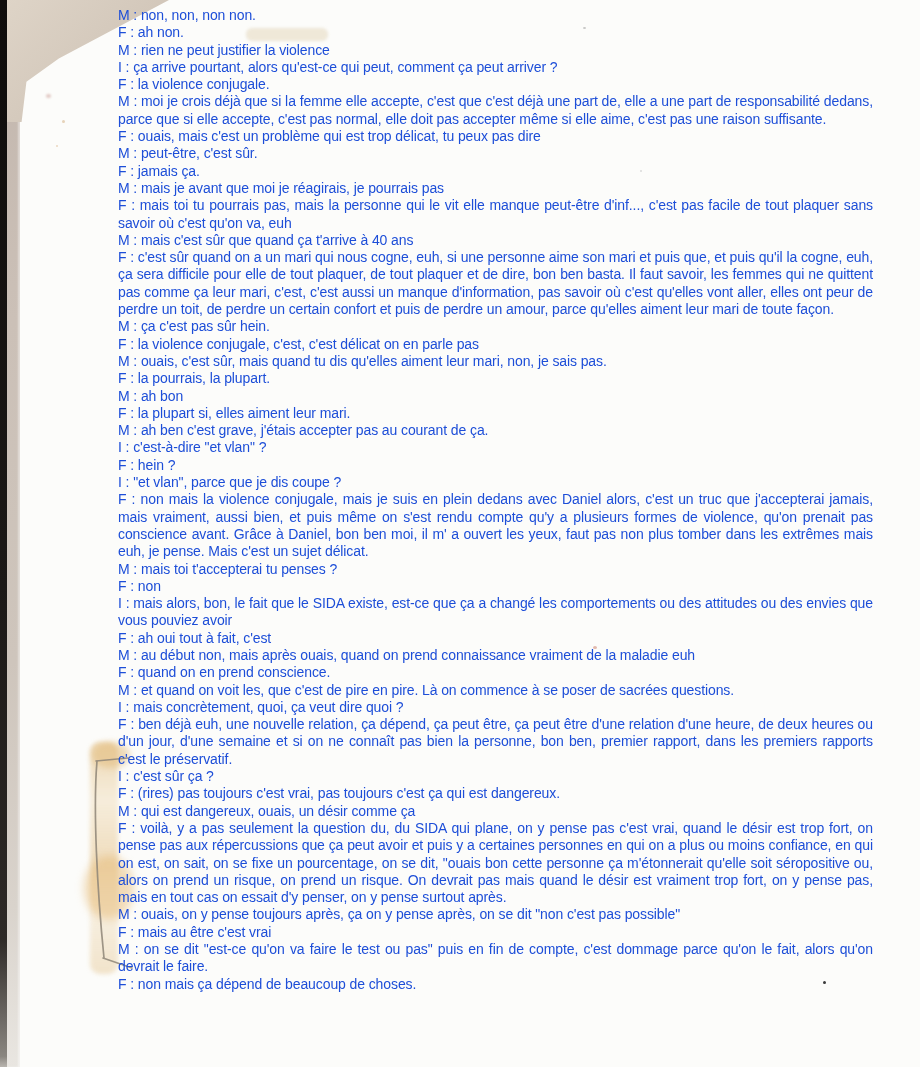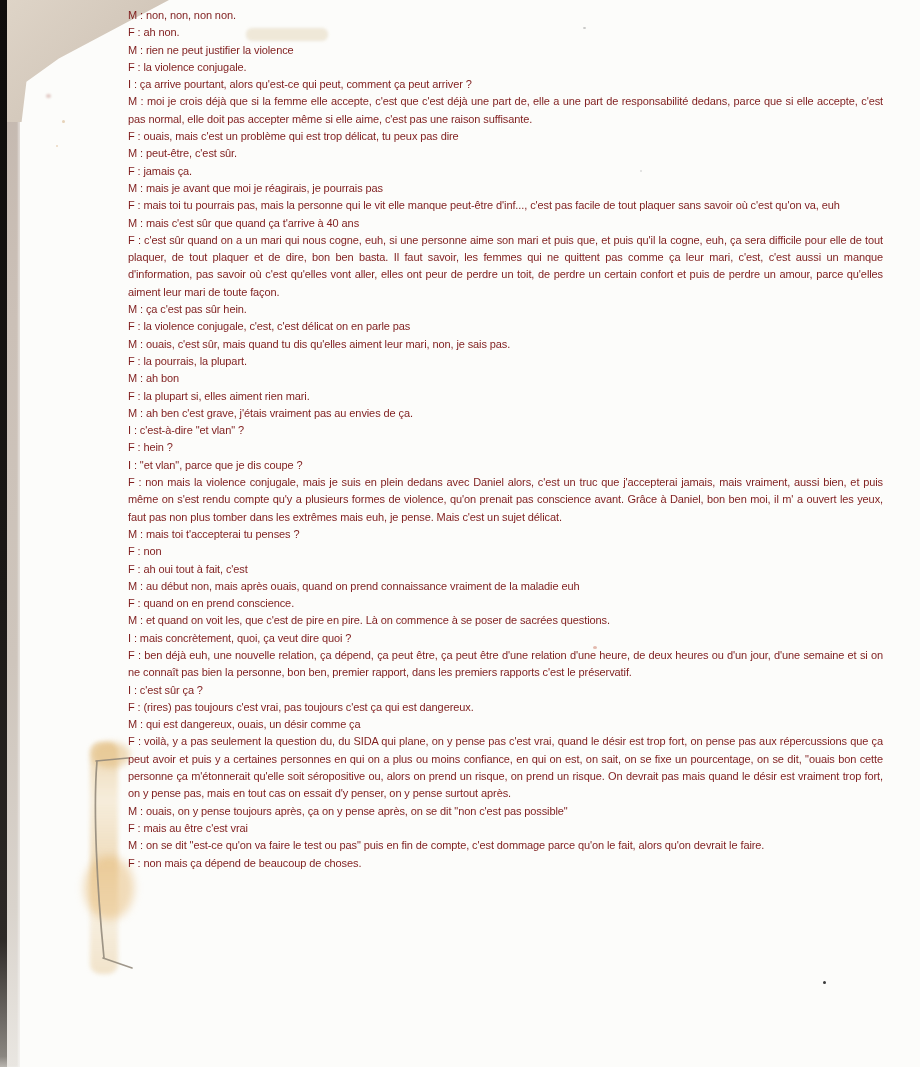--- a/index.html
+++ b/index.html
@@ -33,24 +33,24 @@
   .corner-fold {
     position: absolute;
     left: 7px; top: 0;
     width: 162px; height: 122px;
     background: linear-gradient(135deg, #ded4c7 0%, #d5cabd 45%, #c9bdb0 100%);
     clip-path: polygon(0 0, 100% 0, 32% 48%, 12% 67%, 9% 100%, 0 100%);
   }
   
   .transcript {
     position: absolute;
-    left: 128px; top: 7px;
+    left: 118px; top: 7px;
     width: 755px;
-    color: #7f1d1d;
-    font-size: 11px;
+    color: #1d4ed8;
+    font-size: 14px;
     line-height: 17.3px;
     letter-spacing: -0.1px;
   }
   .transcript p {
     margin: 0;
     text-align: justify;
   }
   
   .stain-strip {
     position: absolute;
@@ -140,43 +140,44 @@
       <path d="M8 13 L40 10"></path>
       <path d="M9 13 C 5 60, 9 140, 16 210"></path>
       <path d="M15 210 L44 220"></path>
     </g>
   </svg>
 
   <div class="transcript">
       <p>M : non, non, non non.</p>
       <p>F : ah non.</p>
       <p>M : rien ne peut justifier la violence</p>
+      <p>I : ça arrive pourtant, alors qu'est-ce qui peut, comment ça peut arriver ?</p>
       <p>F : la violence conjugale.</p>
-      <p>I : ça arrive pourtant, alors qu'est-ce qui peut, comment ça peut arriver ?</p>
       <p>M : moi je crois déjà que si la femme elle accepte, c'est que c'est déjà une part de, elle a une part de responsabilité dedans, parce que si elle accepte, c'est pas normal, elle doit pas accepter même si elle aime, c'est pas une raison suffisante.</p>
       <p>F : ouais, mais c'est un problème qui est trop délicat, tu peux pas dire</p>
       <p>M : peut-être, c'est sûr.</p>
       <p>F : jamais ça.</p>
       <p>M : mais je avant que moi je réagirais, je pourrais pas</p>
       <p>F : mais toi tu pourrais pas, mais la personne qui le vit elle manque peut-être d'inf..., c'est pas facile de tout plaquer sans savoir où c'est qu'on va, euh</p>
       <p>M : mais c'est sûr que quand ça t'arrive à 40 ans</p>
       <p>F : c'est sûr quand on a un mari qui nous cogne, euh, si une personne aime son mari et puis que, et puis qu'il la cogne, euh, ça sera difficile pour elle de tout plaquer, de tout plaquer et de dire, bon ben basta. Il faut savoir, les femmes qui ne quittent pas comme ça leur mari, c'est, c'est aussi un manque d'information, pas savoir où c'est qu'elles vont aller, elles ont peur de perdre un toit, de perdre un certain confort et puis de perdre un amour, parce qu'elles aiment leur mari de toute façon.</p>
       <p>M : ça c'est pas sûr hein.</p>
       <p>F : la violence conjugale, c'est, c'est délicat on en parle pas</p>
       <p>M : ouais, c'est sûr, mais quand tu dis qu'elles aiment leur mari, non, je sais pas.</p>
       <p>F : la pourrais, la plupart.</p>
       <p>M : ah bon</p>
-      <p>F : la plupart si, elles aiment rien mari.</p>
-      <p>M : ah ben c'est grave, j'étais vraiment pas au envies de ça.</p>
+      <p>F : la plupart si, elles aiment leur mari.</p>
+      <p>M : ah ben c'est grave, j'étais accepter pas au courant de ça.</p>
       <p>I : c'est-à-dire "et vlan" ?</p>
       <p>F : hein ?</p>
       <p>I : "et vlan", parce que je dis coupe ?</p>
       <p>F : non mais la violence conjugale, mais je suis en plein dedans avec Daniel alors, c'est un truc que j'accepterai jamais, mais vraiment, aussi bien, et puis même on s'est rendu compte qu'y a plusieurs formes de violence, qu'on prenait pas conscience avant. Grâce à Daniel, bon ben moi, il m' a ouvert les yeux, faut pas non plus tomber dans les extrêmes mais euh, je pense. Mais c'est un sujet délicat.</p>
       <p>M : mais toi t'accepterai tu penses ?</p>
       <p>F : non</p>
+      <p>I : mais alors, bon, le fait que le SIDA existe, est-ce que ça a changé les comportements ou des attitudes ou des envies que vous pouviez avoir</p>
       <p>F : ah oui tout à fait, c'est</p>
       <p>M : au début non, mais après ouais, quand on prend connaissance vraiment de la maladie euh</p>
       <p>F : quand on en prend conscience.</p>
       <p>M : et quand on voit les, que c'est de pire en pire. Là on commence à se poser de sacrées questions.</p>
       <p>I : mais concrètement, quoi, ça veut dire quoi ?</p>
       <p>F : ben déjà euh, une nouvelle relation, ça dépend, ça peut être, ça peut être d'une relation d'une heure, de deux heures ou d'un jour, d'une semaine et si on ne connaît pas bien la personne, bon ben, premier rapport, dans les premiers rapports c'est le préservatif.</p>
       <p>I : c'est sûr ça ?</p>
       <p>F : (rires) pas toujours c'est vrai, pas toujours c'est ça qui est dangereux.</p>
       <p>M : qui est dangereux, ouais, un désir comme ça</p>
       <p>F : voilà, y a pas seulement la question du, du SIDA qui plane, on y pense pas c'est vrai, quand le désir est trop fort, on pense pas aux répercussions que ça peut avoir et puis y a certaines personnes en qui on a plus ou moins confiance, en qui on est, on sait, on se fixe un pourcentage, on se dit, "ouais bon cette personne ça m'étonnerait qu'elle soit séropositive ou, alors on prend un risque, on prend un risque. On devrait pas mais quand le désir est vraiment trop fort, on y pense pas, mais en tout cas on essait d'y penser, on y pense surtout après.</p>

